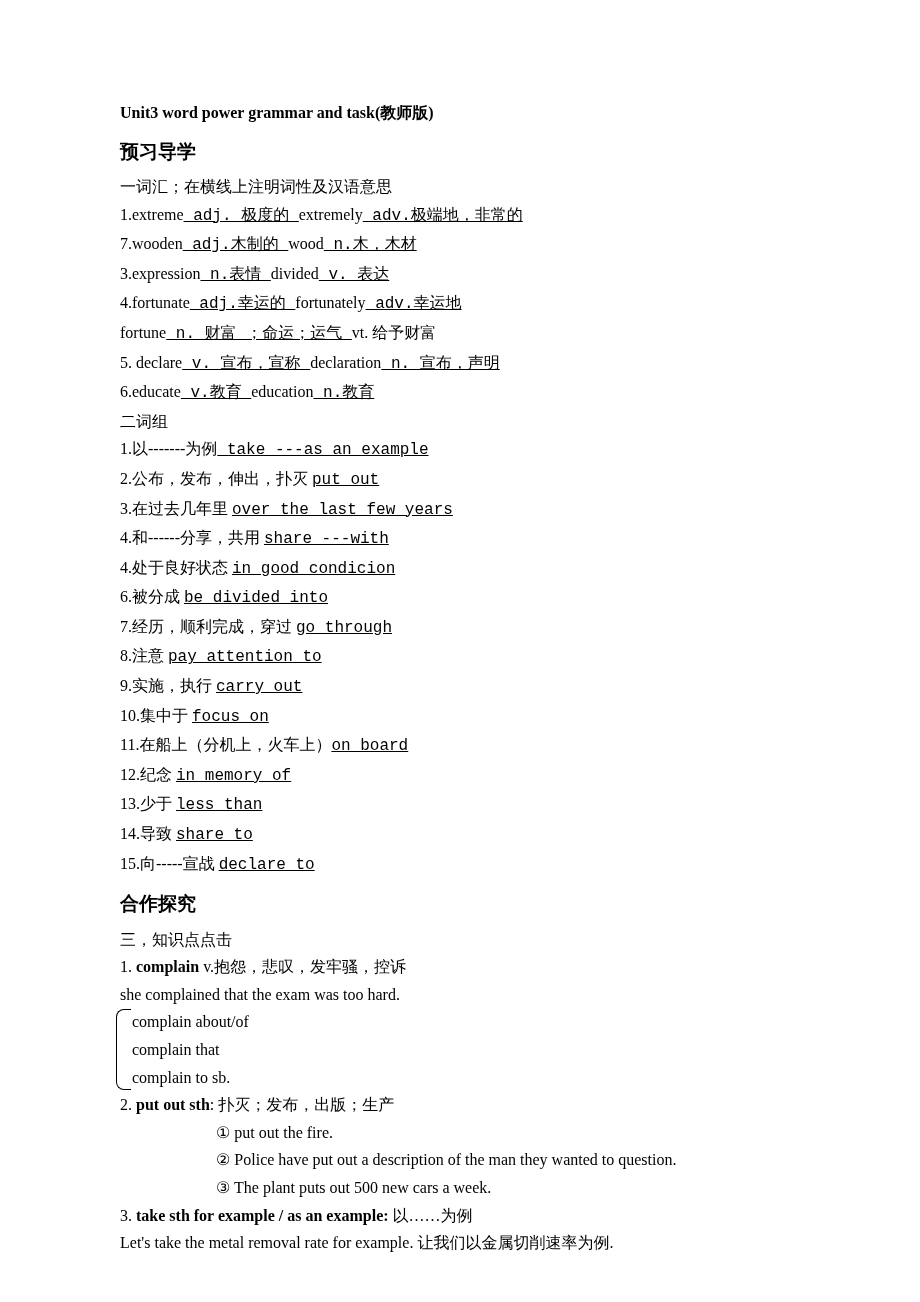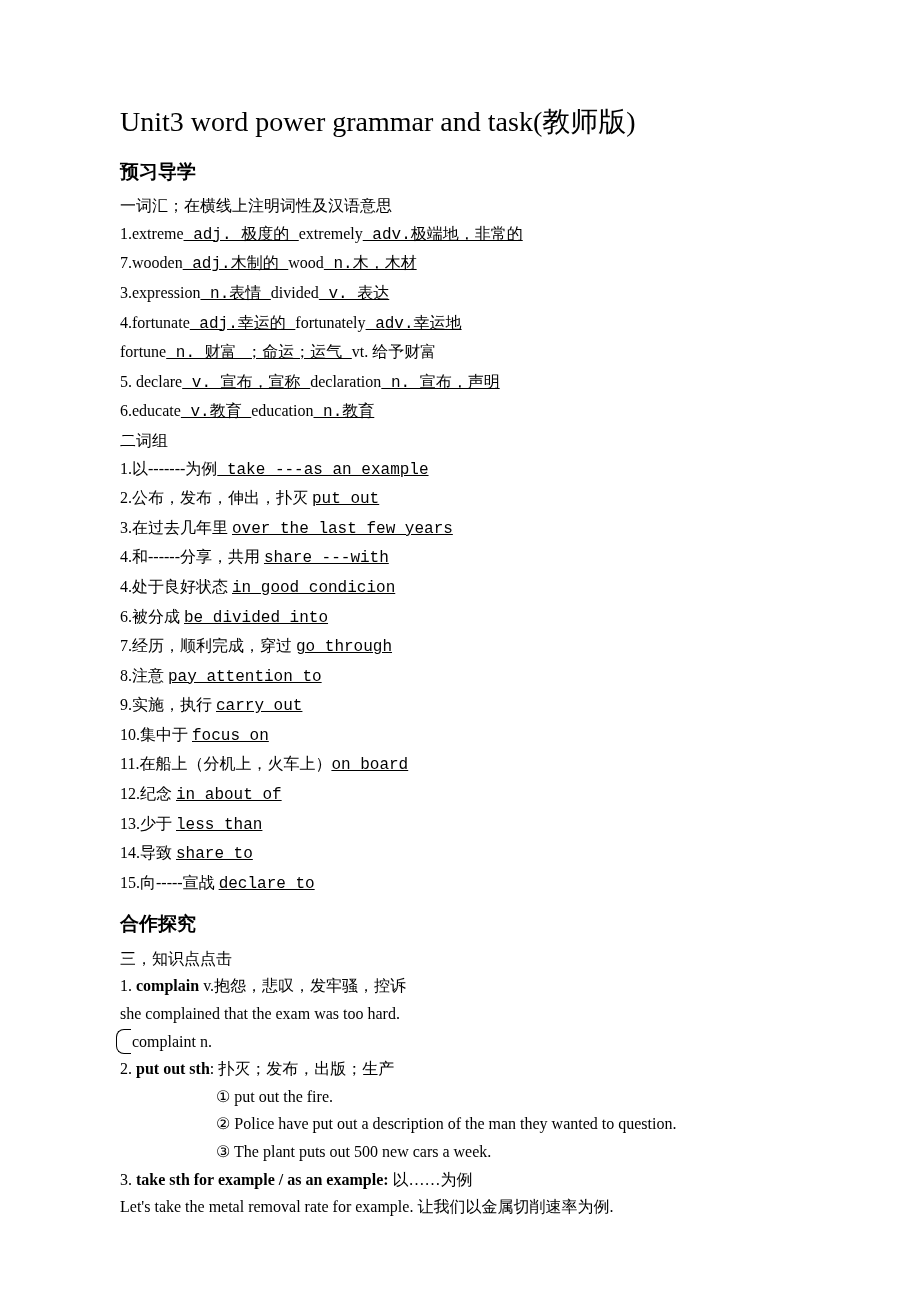--- a/index.html
+++ b/index.html
@@ -7,28 +7,29 @@
     font-size: 16px;
     line-height: 1.6;
     margin: 0;
     padding: 100px 120px 80px 120px;
     width: 920px;
     box-sizing: border-box;
     color: #000;
     background: #fff;
   }
   h1 {
-    font-size: 28px;
-    font-weight: normal;
+    font-size: 16px;
+    font-weight: bold;
     margin: 0 0 10px 0;
   }
   h2 {
     font-size: 19px;
     font-weight: bold;
     margin: 12px 0 6px 0;
+    font-family: Liberation Mono, monospace;
   }
   p {
     margin: 2px 0;
   }
   .u {
     text-decoration: underline;
     font-family: Liberation Mono, monospace;
   }
   .indent3 {
     padding-left: 96px;
@@ -73,35 +74,37 @@
 <p><span>2.公布，发布，伸出，扑灭 </span><span class="u">put out </span></p>
 <p><span>3.在过去几年里 </span><span class="u">over the last few years </span></p>
 <p><span>4.和------分享，共用 </span><span class="u">share ---with</span></p>
 <p><span>4.处于良好状态 </span><span class="u">in good condicion</span></p>
 <p><span>6.被分成 </span><span class="u">be divided into </span></p>
 <p><span>7.经历，顺利完成，穿过 </span><span class="u">go through</span></p>
 <p><span>8.注意 </span><span class="u">pay attention to </span></p>
 <p><span>9.实施，执行 </span><span class="u">carry out </span></p>
 <p><span>10.集中于 </span><span class="u">focus on</span></p>
 <p><span>11.在船上（分机上，火车上）</span><span class="u">on board</span></p>
-<p><span>12.纪念 </span><span class="u">in about of </span></p>
+<p><span>12.纪念 </span><span class="u">in memory of </span></p>
 <p><span>13.少于 </span><span class="u">less than</span></p>
 <p><span>14.导致 </span><span class="u">share to </span></p>
 <p><span>15.向-----宣战 </span><span class="u">declare to </span></p>
 
 <h2>合作探究</h2>
 
 <p>三，知识点点击</p>
 
 <p><span>1.    </span><strong>complain</strong><span> v.抱怨，悲叹，发牢骚，控诉</span></p>
 <p>she complained that the exam was too hard.</p>
 
 <div class="bracket-wrap">
   <div class="bracket"></div>
-  <p>complaint n.</p>
+  <p>complain    about/of</p>
+  <p>complain that</p>
+  <p>complain to sb.</p>
 </div>
 
 <p><span> 2. </span><strong>put out sth</strong><span>:  扑灭；发布，出版；生产</span></p>
 <p class="indent3">① put out the fire.</p>
 <p class="indent3">② Police have put out a description of the man they wanted to question.</p>
 <p class="indent3">③ The plant puts out 500 new cars a week.</p>
 
 <p><span> 3. </span><strong>take sth for example / as an example:</strong><span>  以……为例</span></p>
 <p>    Let's take the metal removal rate for example.  让我们以金属切削速率为例.</p>
 

